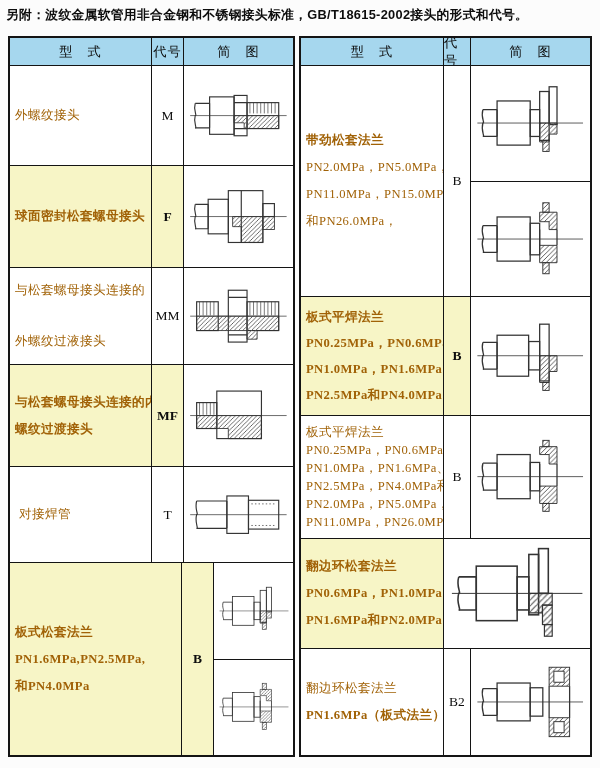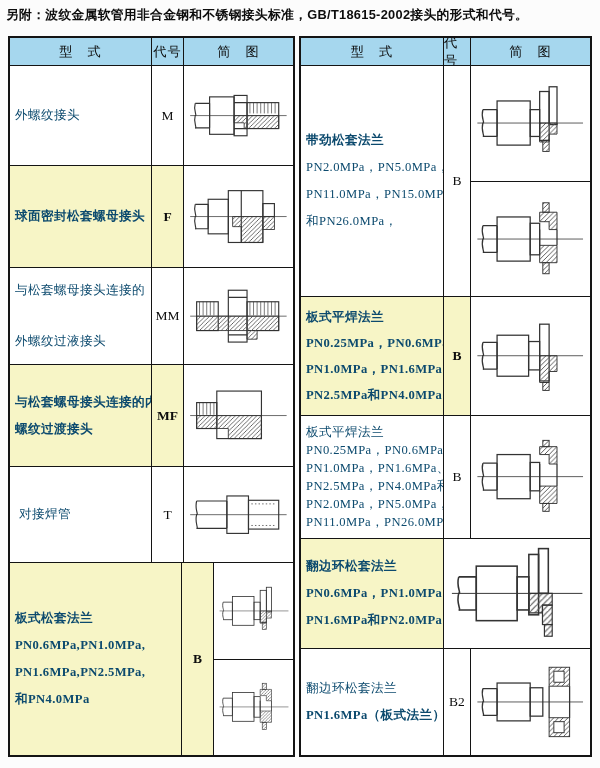--- a/index.html
+++ b/index.html
@@ -24,21 +24,21 @@
   .trow:last-child { border-bottom: none; }
   .cell { border-right: 1.5px solid #141414; overflow: hidden; height: 100%; }
   .cell:last-child { border-right: none; }
   .hdr-row { background: var(--hdrbg, #a6d7ee); }
   .hdr-row .cell {
     display: flex; align-items: center; justify-content: center;
     font-size: 13.2px; letter-spacing: 1px; color: #0d0d0d;
   }
   .type-cell {
     display: flex; flex-direction: column; justify-content: center;
-    padding: 4px 3px 4px 5px; font-size: 12.6px; letter-spacing: 0.4px; color: #0c4a6e;
+    padding: 4px 3px 4px 5px; font-size: 12.6px; letter-spacing: 0.4px; color: #a16207;
   }
   .code-cell {
     display: flex; align-items: center; justify-content: center;
     font-size: 13.5px; color: #0d0d0d;
   }
   .diagram-cell { display: flex; flex-direction: column; background: #fff; }
   .hl { background: var(--hlbg, #f7f5c6); font-weight: bold; }
   .dwrap { flex: 1; min-height: 0; display: flex; align-items: center; justify-content: center; padding: 2px; }
   .dwrap + .dwrap { border-top: 1.5px solid #141414; }
   .dwrap svg { display: block; width: 96%; height: 96%; }
@@ -161,21 +161,20 @@
                 <rect x="84" y="28" width="42" height="40" stroke="#333333" fill="none" stroke-width="1.6"></rect>
                 <path d="M88 33 H122 M88 63 H122" stroke="#333" stroke-width="1" stroke-dasharray="2 3" fill="none"></path>
                 <path d="M3 48 H137" stroke="#333" stroke-width="1" fill="none"></path>
               </svg>
             </div>
           </div>
         </div>
         <div class="trow" style="height: 192px;">
           <div class="cell type-cell hl" style="width: 172px;">
             <div class="type-line" style="line-height: 27px;">板式松套法兰</div>
-            <div class="type-line" style="line-height: 27px;">PN0.6MPa,PN1.0MPa,</div>
             <div class="type-line" style="line-height: 27px;">PN1.6MPa,PN2.5MPa,</div>
             <div class="type-line" style="line-height: 27px;">和PN4.0MPa</div>
           </div>
           <div class="cell code-cell hl" style="width: 32px;">B</div>
           <div class="cell diagram-cell" style="flex: 1 1 0%;">
             <div class="dwrap">
               <svg viewBox="0 0 140 96" preserveAspectRatio="xMidYMid meet">
                 <path d="M10 31 c-3 10.2 3 17 0 17 c-3 10.2 3 17 0 17" stroke="#333333" fill="none" stroke-width="1.6"></path>
                 <path d="M10 31 H28 M10 65 H28 M28 31 V65" stroke="#333333" fill="none" stroke-width="1.6"></path>
                 <rect x="28" y="20" width="42" height="56" stroke="#333333" fill="none" stroke-width="1.6"></rect>

